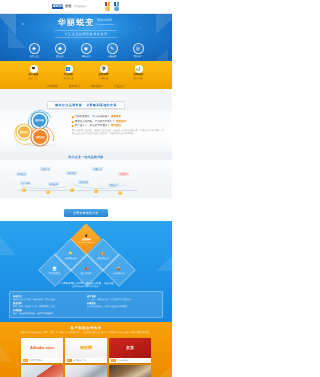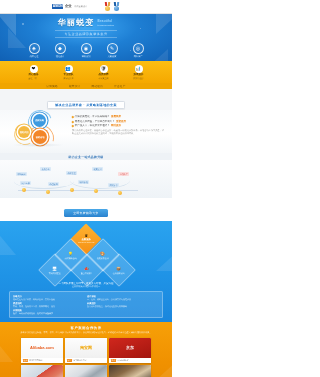--- a/index.html
+++ b/index.html
@@ -53,21 +53,21 @@
   .hero .t1{left:-6px;top:-4px;border-left:22px solid transparent;border-top:26px solid #ffffff;}
   .hero .t2{left:8px;top:14px;border-right:18px solid transparent;border-bottom:20px solid #ffffff;opacity:.10;}
   .hero .t3{right:-8px;top:-2px;border-right:24px solid transparent;border-top:22px solid #ffffff;opacity:.12;}
   .hero .t4{right:4px;bottom:-6px;border-left:20px solid transparent;border-bottom:18px solid #ffffff;opacity:.09;}
   .hero .dot{position:absolute;border-radius:50%;background:#fff;opacity:.35;}
   .hero .d1{width:1.5px;height:1.5px;left:22px;top:9px;}
   .hero .d2{width:1px;height:1px;left:140px;top:14px;}
   .hero .d3{width:1.2px;height:1.2px;left:30px;top:34px;}
   .hero .d4{width:1px;height:1px;left:130px;top:36px;}
   .hero-inner{position:relative;padding-top:5px;text-align:center;}
-  .hero-title-row{display:flex;align-items:flex-end;justify-content:center;gap:3px;}
+  .hero-title-row{display:flex;align-items:flex-start;justify-content:center;gap:3px;}
   .hero-title{
     font-size:8px;font-weight:bold;color:#ffffff;letter-spacing:1.2px;line-height:1;
     text-shadow:0 0.5px 1px rgba(0,0,0,.25);
   }
   .hero-en{text-align:left;line-height:1.25;}
   .hero-en .l1{font-size:3px;color:#9fd8ff;font-weight:bold;letter-spacing:.2px;}
   .hero-en .l2{font-size:2.4px;color:#bfe4ff;letter-spacing:.1px;}
   .hero-sub{
     margin:3px auto 0;font-size:3px;color:#cfe9ff;letter-spacing:.6px;
     border-top:1px solid rgba(255,255,255,.28);

